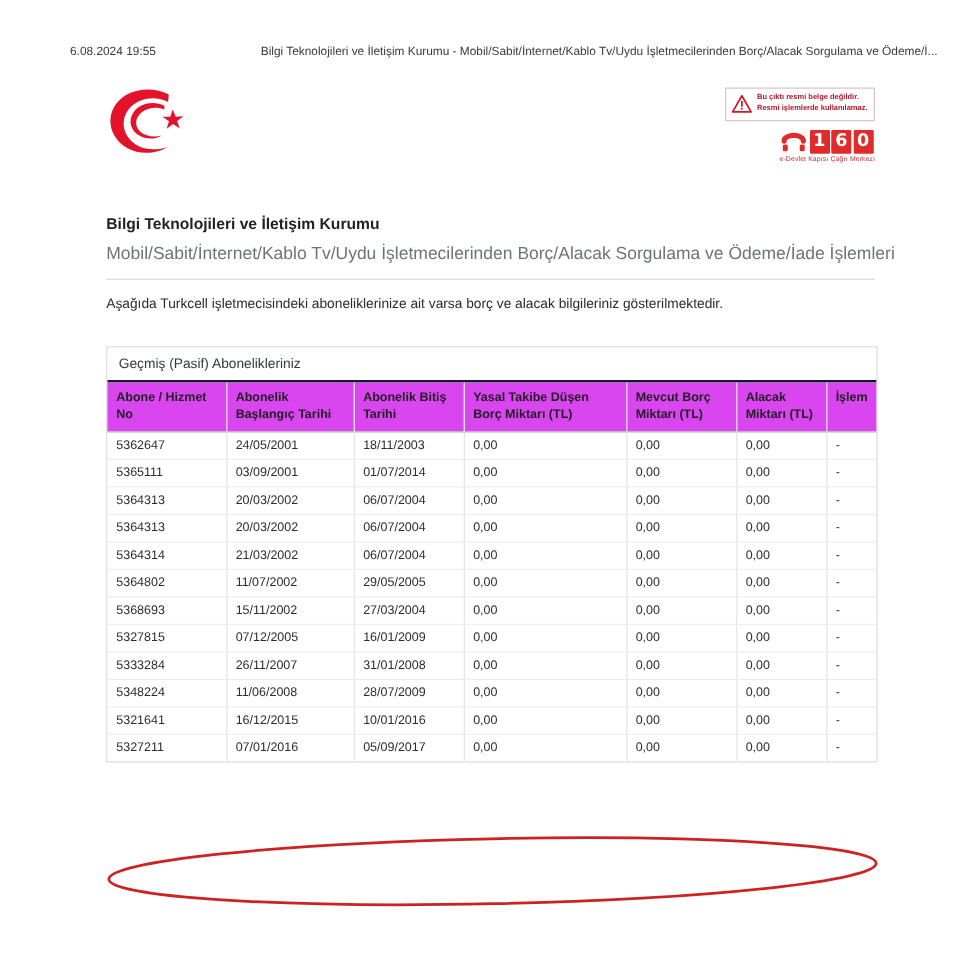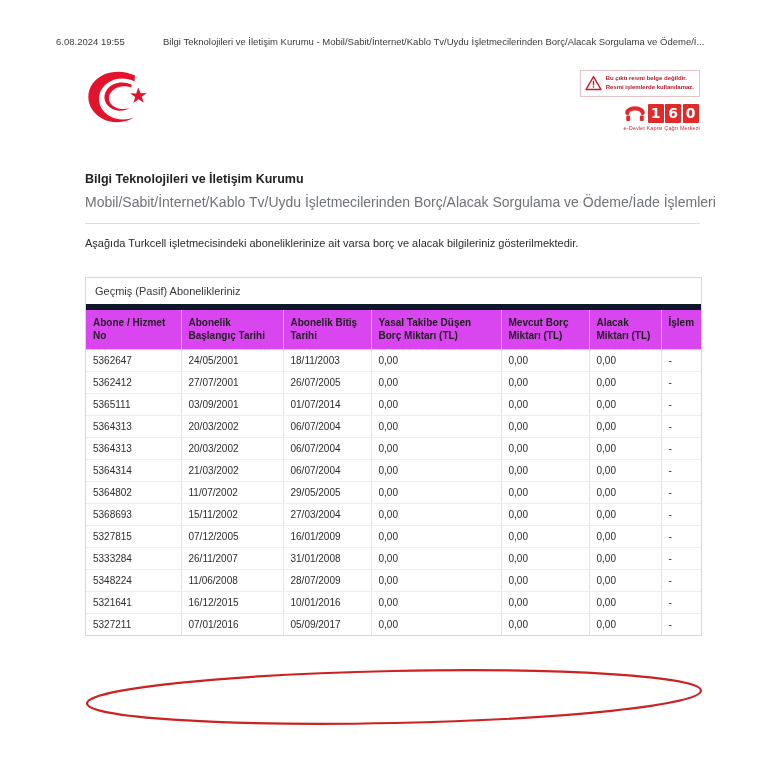--- a/index.html
+++ b/index.html
@@ -32,20 +32,21 @@
   .print-header .ph-date {
     position: absolute;
     left: 56px;
   }
   .print-header .ph-title {
     position: absolute;
     left: 163px;
     right: 18px;
     overflow: hidden;
     text-overflow: ellipsis;
+    text-align: right;
   }
 
   
   .page {
     position: absolute;
     left: 0;
     top: 0;
     width: 768px;
     height: 768px;
   }
@@ -203,21 +204,21 @@
     width: 615px;
     border: 1px solid #d7d7d7;
     background: #ffffff;
   }
   .table-caption {
     height: 26px;
     line-height: 26px;
     padding-left: 9px;
     font-size: 11px;
     color: #35393d;
-    border-bottom: 6px solid #0f172a;
+    border-bottom: 2px solid #0f172a;
     background: #ffffff;
   }
 
   table.data {
     width: 100%;
     border-collapse: collapse;
     table-layout: fixed;
     font-size: 10px;
   }
   table.data th {
@@ -344,29 +345,20 @@
           <tr>
             <td>5362647</td>
             <td>24/05/2001</td>
             <td>18/11/2003</td>
             <td>0,00</td>
             <td>0,00</td>
             <td>0,00</td>
             <td>-</td>
           </tr>
           <tr>
-            <td>5362412</td>
-            <td>27/07/2001</td>
-            <td>26/07/2005</td>
-            <td>0,00</td>
-            <td>0,00</td>
-            <td>0,00</td>
-            <td>-</td>
-          </tr>
-          <tr>
             <td>5365111</td>
             <td>03/09/2001</td>
             <td>01/07/2014</td>
             <td>0,00</td>
             <td>0,00</td>
             <td>0,00</td>
             <td>-</td>
           </tr>
           <tr>
             <td>5364313</td>

